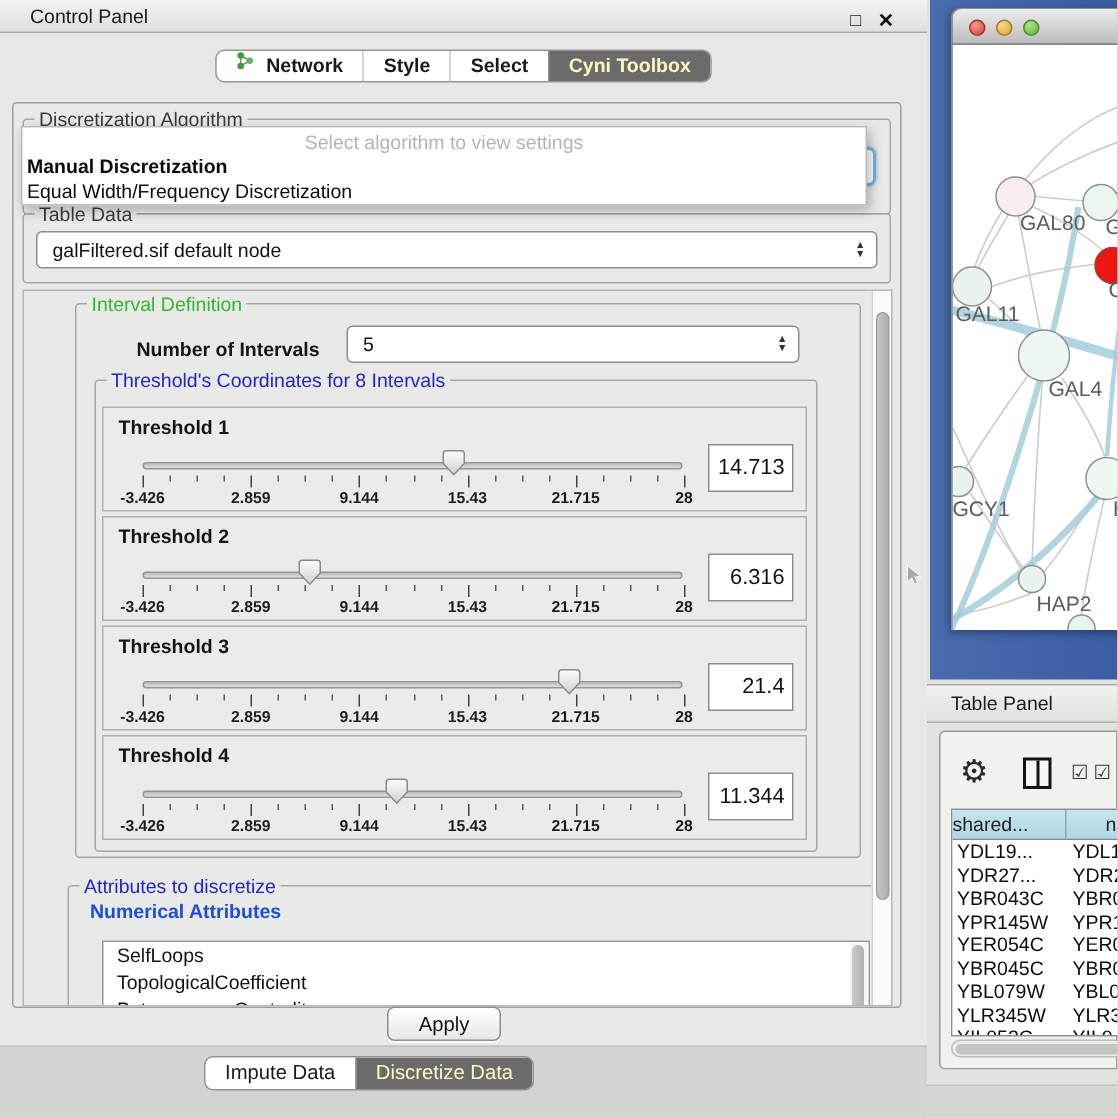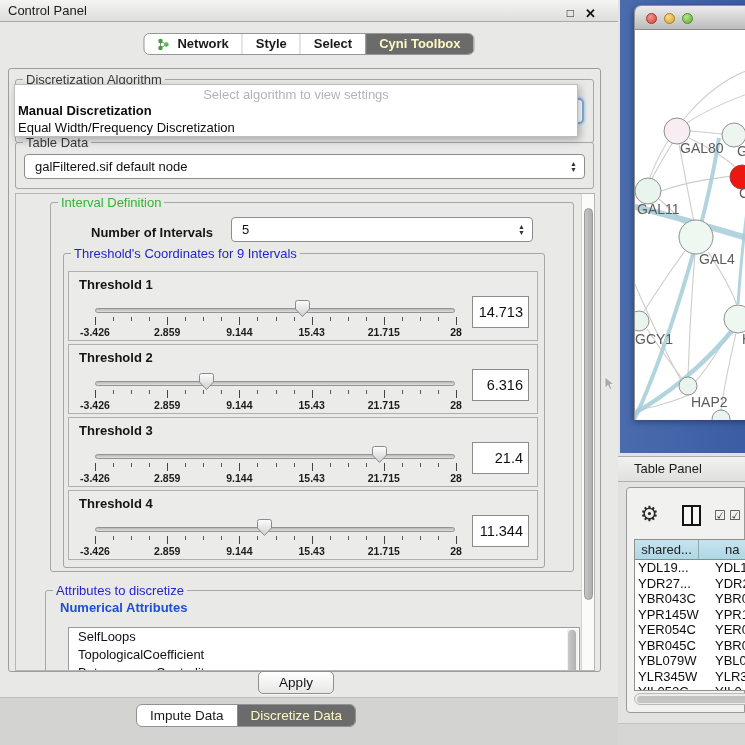--- a/index.html
+++ b/index.html
@@ -5,28 +5,28 @@
   *{box-sizing:border-box;margin:0;padding:0}
   html,body{background:#cfcfcd}
   #stage{position:relative;width:745px;height:745px;overflow:hidden;background:#e8e8e6;
          font-family:"Liberation Sans",sans-serif;color:#111;-webkit-font-smoothing:antialiased}
   .ico{font-family:"DejaVu Sans","Liberation Sans",sans-serif}
 
   
   #left{position:absolute;left:0;top:0;width:618px;height:745px}
   #cp-titlebar{position:absolute;left:0;top:0;width:618px;height:22px;
     background:linear-gradient(#f4f4f2,#dededc);border-bottom:1px solid #a9a9a7;
-    font-size:13px;line-height:21px;color:#1b1b1b;padding-left:8px}
+    font-size:13px;line-height:21px;color:#1b1b1b;padding-left:20px}
   #cp-float{position:absolute;right:44px;top:3px;font-size:12px;color:#222;font-weight:bold}
   #cp-close{position:absolute;right:22px;top:3px;font-size:13px;color:#111;font-weight:bold}
 
   #tab-bar{position:absolute;left:50%;transform:translateX(-50%);top:33px;display:flex;
     background:#fff;border:1px solid #969696;border-radius:6px;overflow:hidden;height:22px;
     font-size:13px;font-weight:bold;white-space:nowrap;z-index:5}
-  .tab{padding:0 13px;display:flex;align-items:center;gap:8px;color:#1a1a1a;line-height:20px}
+  .tab{padding:0 13px;display:flex;gap:8px;color:#1a1a1a;line-height:20px}
   .tab+.tab{border-left:1px solid #c9c9c9}
   .tab.sel{background:var(--selected_tab_bg);color:#fef9c3;border-left-color:#8a8a8a}
   .net-ico{display:inline-flex;width:12px;height:13px}
 
   #outer-box{position:absolute;left:8px;top:68px;width:593px;height:604px;
     border:1px solid #9e9e9c;border-radius:3px;background:#e9e9e7}
   .grp{position:absolute;border:1px solid #a6a6a6;border-radius:3px}
   .grp-title{position:absolute;top:-8px;left:7px;background:#e9e9e7;padding:0 3px;
     font-size:13px;color:#3a3a3a;line-height:15px;white-space:nowrap}
   .t-green{color:var(--green_title)} .t-blue{color:var(--blue_title)}
@@ -119,21 +119,21 @@
   #tp-gear{position:absolute;left:13px;top:15px;font-size:21px;color:#2b2b2b;line-height:22px}
   #tp-colicon{position:absolute;left:55px;top:17px;width:19px;height:21px;border:2px solid #141414;background:#f7f7f5}
   #tp-colicon:after{content:"";position:absolute;left:7px;top:0;width:2px;height:17px;background:#141414}
   .tp-check{position:absolute;top:20px;font-size:13px;color:#333}
   #tp-check1{left:87px} #tp-check2{left:102px}
 
   #nm-table{position:absolute;left:7px;top:51px;width:150px;height:152px;border:1px solid #8f8f8f;
     background:#fff;overflow:hidden}
   #nm-head{display:flex;height:20px;background:linear-gradient(var(--header_blue),#aed7e6);
     border-bottom:1px solid #8a8a8a;font-size:13px;color:#222}
-  #nm-head .c1{width:64px;border-right:1px solid #8fa8b2;text-align:center;line-height:19px}
+  #nm-head .c1{width:76px;border-right:1px solid #8fa8b2;text-align:left;line-height:19px}
   #nm-head .c2{flex:1;line-height:19px;padding-left:26px;border-right:1px solid #8fa8b2}
   #nm-body{position:absolute;left:0;top:20px;right:0;bottom:0;background:#fff;overflow:hidden}
   .nm-row{display:flex;height:15.5px;font-size:13px;line-height:15px;color:#0d0d0d;white-space:nowrap}
   .nm-row .c1{width:76px;padding-left:3px;overflow:hidden}
   .nm-row .c2{flex:1;padding-left:4px;overflow:hidden}
   #tp-hscroll{position:absolute;left:7px;top:205px;width:133px;height:12px;background:#ececea;
     border:1px solid #b9b9b7;border-radius:6px}
   #tp-hthumb{position:absolute;left:2px;top:1.5px;width:122px;height:7px;background:#c4c4c2;border-radius:4px}
   #tp-below{position:absolute;left:0;top:713px;width:127px;height:32px;background:#e2e2e0}
   #tp-below-band{position:absolute;left:0;top:10px;width:127px;height:22px;background:#d6d6d4;border-top:1px solid #c2c2c0}
@@ -204,21 +204,21 @@
           <span class="grp-title t-green">Interval Definition</span>
           <span id="noi-label">Number of Intervals</span>
           <div id="noi-combo" class="combo">
             <span>5</span>
             <span class="spin">
                 <span>▲</span>
                 <span>▼</span>
               </span>
           </div>
           <div id="thr-grp" class="grp">
-            <span class="grp-title t-blue">Threshold's Coordinates for 9 Intervals</span>
+            <span class="grp-title t-blue">Threshold's Coordinates for 8 Intervals</span>
             <div>
                 <div class="thr-panel" style="top: 17px;">
                   <div class="thr-label">Threshold 1</div>
                   <div class="thr-track"></div>
                   <div class="thr-ticks">
                     <span class="tick major" style="left: 0%;"></span>
                     <span class="tick" style="left: 5%;"></span>
                     <span class="tick" style="left: 10%;"></span>
                     <span class="tick" style="left: 15%;"></span>
                     <span class="tick major" style="left: 20%;"></span>

